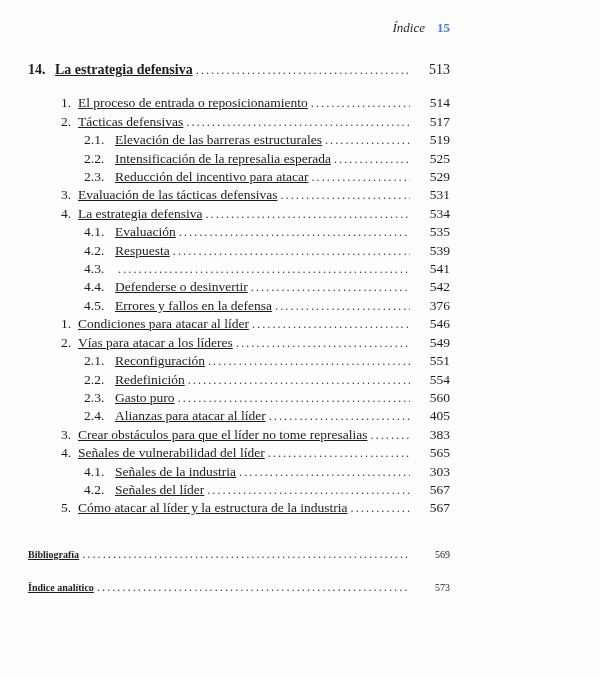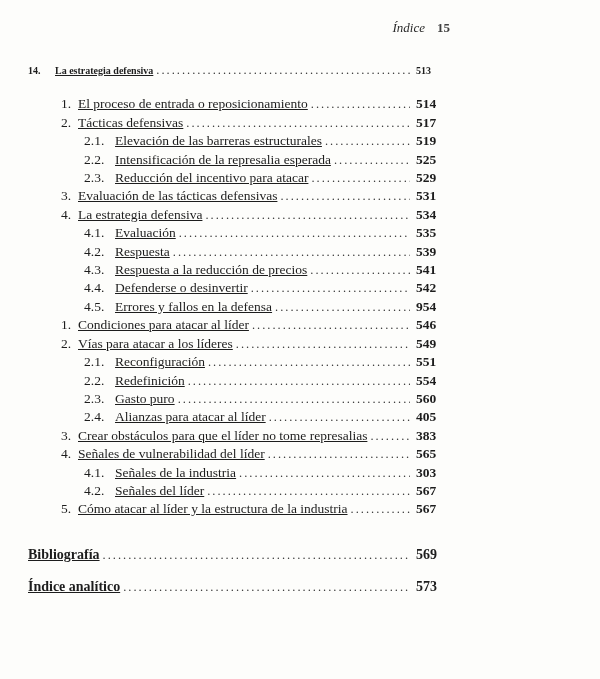--- a/index.html
+++ b/index.html
@@ -29,21 +29,21 @@
     font-size: 13px;
     margin-bottom: 8px;
   }
   .running-title {
     font-style: italic;
     color: #2a2a2a;
   }
   .folio {
     font-weight: bold;
     margin-left: 12px;
-    color: #404040;
+    color: #3b82f6;
   }
   
   .row {
     display: flex;
     align-items: baseline;
     font-size: 13.5px;
     line-height: 18.4px;
     white-space: nowrap;
   }
   .num {
@@ -63,27 +63,27 @@
     margin-right: 6px;
     font-size: 12.5px;
   }
   .dots::after {
     content: "....................................................................................................................................................................................";
     letter-spacing: 2px;
   }
   .pg {
     flex: 0 0 auto;
     min-width: 34px;
-    text-align: left;
-    font-weight: bold;
+    text-align: right;
+    font-weight: normal;
   }
   
   .row.chapter {
     font-weight: bold;
-    font-size: 10px;
+    font-size: 14px;
     margin-top: 25px;
     margin-bottom: 15px;
   }
   .row.chapter .num {
     width: 27px;
   }
   
   .row.level-1 {
     padding-left: 33px;
   }
@@ -92,21 +92,21 @@
   }
   .row.level-2 {
     padding-left: 56px;
   }
   .row.level-2 .num {
     width: 31px;
   }
   
   .row.backmatter {
     font-weight: bold;
-    font-size: 14px;
+    font-size: 10px;
     margin-top: 14px;
   }
   .row.backmatter.first {
     margin-top: 27px;
   }
 </style>
 </head>
 <body>
 
 <div class="page">
@@ -182,37 +182,36 @@
 
   <div class="row level-2">
     <span class="num">4.2.</span>
     <span class="title">Respuesta</span>
     <span class="dots"></span>
     <span class="pg">539</span>
   </div>
 
   <div class="row level-2">
     <span class="num">4.3.</span>
-    <span class="title">Respuesta a la reducción de precios</span>
     <span class="dots"></span>
     <span class="pg">541</span>
   </div>
 
   <div class="row level-2">
     <span class="num">4.4.</span>
     <span class="title">Defenderse o desinvertir</span>
     <span class="dots"></span>
     <span class="pg">542</span>
   </div>
 
   <div class="row level-2">
     <span class="num">4.5.</span>
     <span class="title">Errores y fallos en la defensa</span>
     <span class="dots"></span>
-    <span class="pg">954</span>
+    <span class="pg">376</span>
   </div>
 
 
   <div class="row level-1">
     <span class="num">1.</span>
     <span class="title">Condiciones para atacar al líder</span>
     <span class="dots"></span>
     <span class="pg">546</span>
   </div>
 

